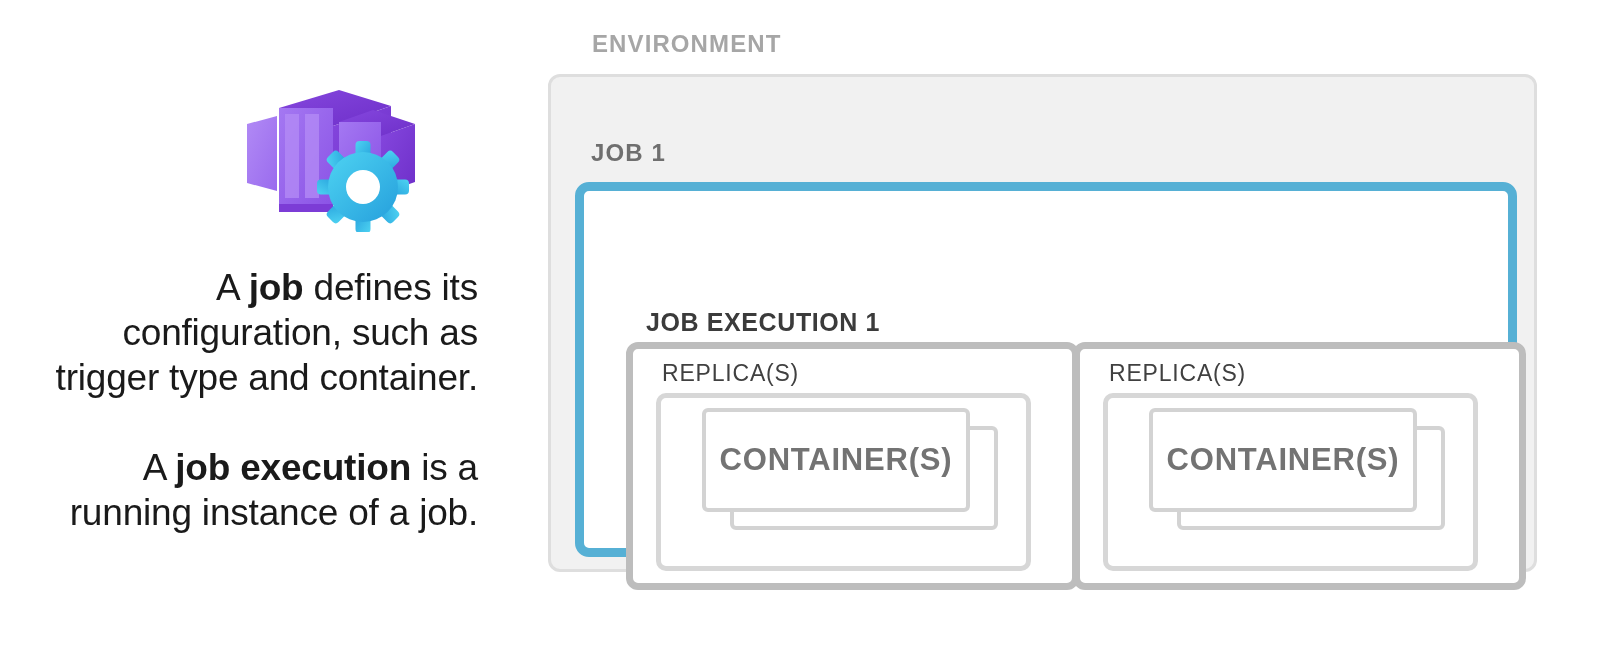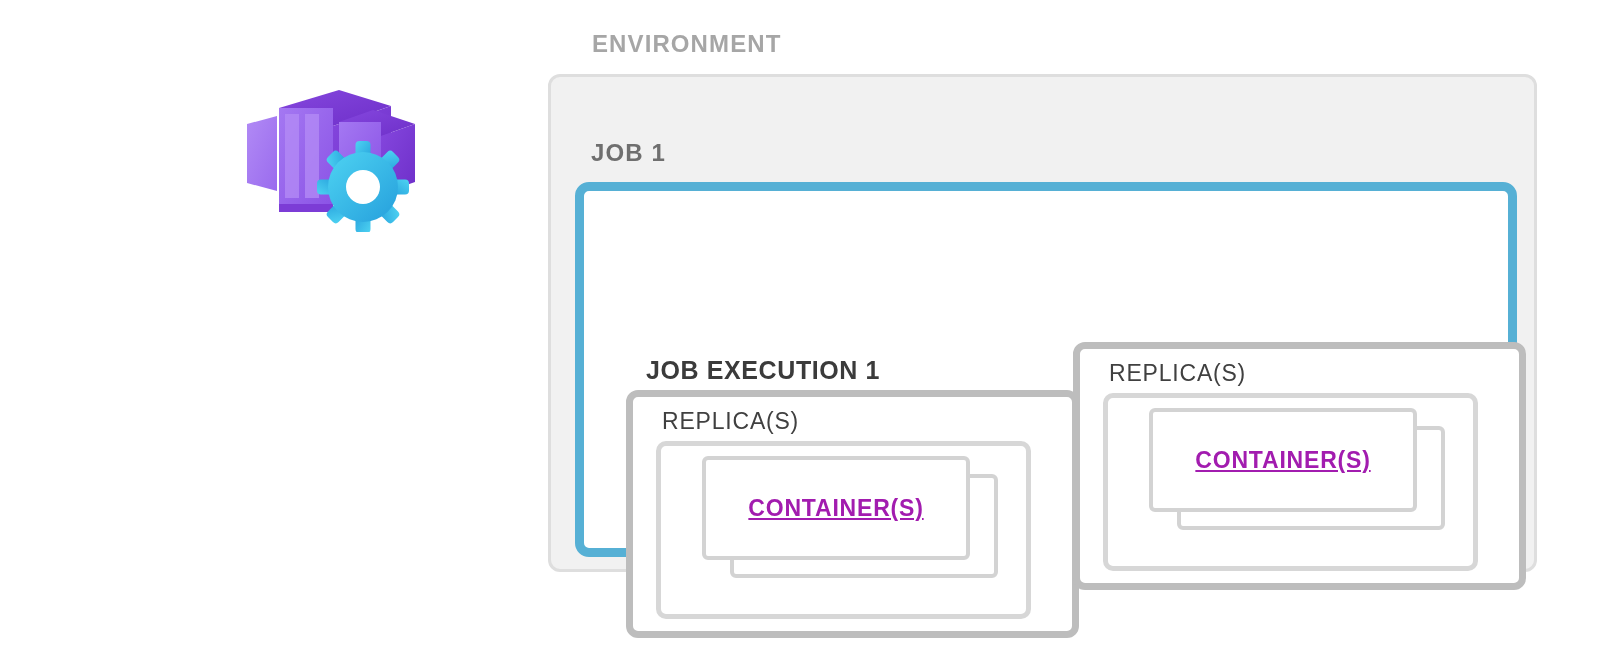--- a/index.html
+++ b/index.html
@@ -67,21 +67,21 @@
     box-sizing:border-box;
     background:#ffffff;
     border:9px solid #56b0d5;
     border-radius:14px;
   }
 
   .job-exec{
     position:absolute;top:117px;
     width:453px;height:282px;
   }
-  #job-exec-1{left:42px;margin-top:48px;}
+  #job-exec-1{left:42px;}
   #job-exec-2{left:489px;}
 
   .job-exec-label{
     position:absolute;left:20px;top:0px;
     font-size:25px;font-weight:700;letter-spacing:0.6px;
     color:#3b3b3b;
     white-space:nowrap;
   }
 
   .exec-outer{
@@ -122,23 +122,22 @@
     position:absolute;left:76px;top:100px;
     width:268px;height:104px;
     box-sizing:border-box;
     background:#ffffff;
     border:4px solid #d3d3d3;
     border-radius:6px;
     z-index:3;
     display:flex;align-items:center;justify-content:center;
   }
   .container-label{
-    font-size:23px;font-weight:600;letter-spacing:0.8px;
-    color:#a21caf;
-    text-decoration:underline;
+    font-size:31px;font-weight:600;letter-spacing:0.8px;
+    color:#737373;
   }
 </style>
 </head>
 <body>
 
 <div id="left-panel">
 
   <div id="job-icon">
     <svg width="175" height="148" viewBox="0 0 175 148" xmlns="http://www.w3.org/2000/svg">
       <defs>
@@ -204,20 +203,32 @@
             <rect x="-7.5" y="-46" width="15" height="22" rx="4" transform="rotate(270)"></rect>
             <rect x="-7.5" y="-46" width="15" height="22" rx="4" transform="rotate(315)"></rect>
           </g>
           <circle cx="0" cy="0" r="35" fill="url(#gGear)"></circle>
           <circle cx="0" cy="0" r="17" fill="#ffffff"></circle>
         </g>
       </g>
     </svg>
   </div>
 
+  <div id="description-block">
+    <p>
+      <span>A </span><b>job</b><span> defines its</span>
+    </p>
+    <p>configuration, such as</p>
+    <p>trigger type and container.</p>
+    <div class="spacer"></div>
+    <p>
+      <span>A </span><b>job execution</b><span> is a</span>
+    </p>
+    <p>running instance of a job.</p>
+  </div>
 </div>
 
 <div id="diagram">
 
   <div class="env-label">ENVIRONMENT</div>
 
   <div id="environment-box">
 
     <div class="job-label">JOB 1</div>
 

